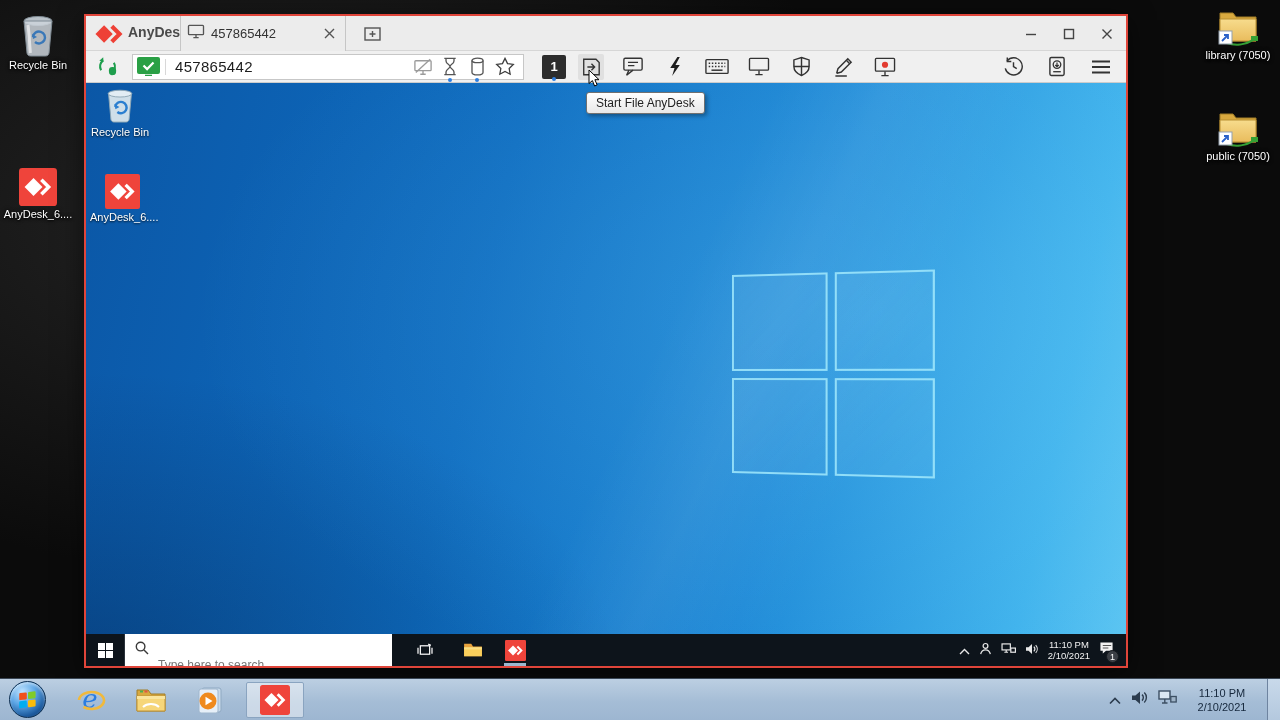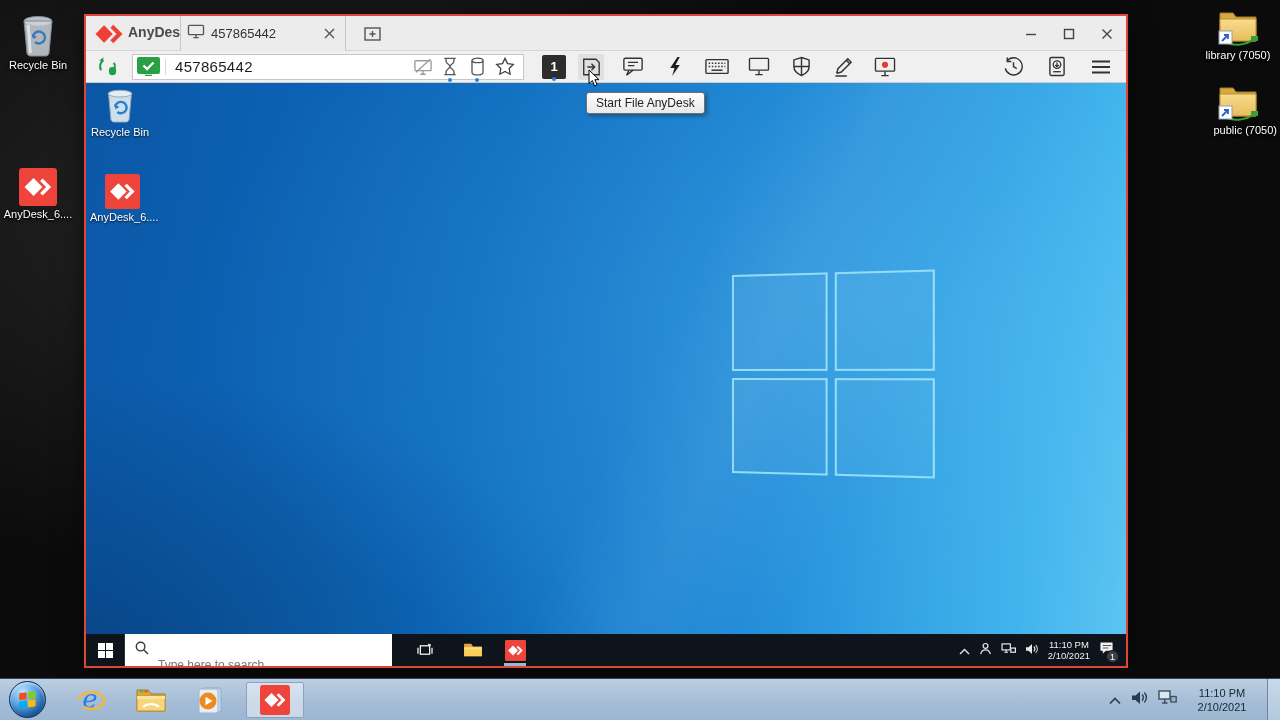--- a/index.html
+++ b/index.html
@@ -132,21 +132,21 @@
           </defs>
           <path d="M12 38c8 3 18 2 26-3" stroke="#35a035" stroke-width="2.2" fill="none"></path>
           <rect x="36" y="31" width="7" height="5" fill="#35a035"></rect>
           <rect x="4" y="26" width="13" height="13" fill="#fff" stroke="#93a0ad"></rect>
           <path d="M7 36l6-6M9 30h4v4" stroke="#2b62c9" stroke-width="1.8" fill="none"></path>
         </svg>
     </span>
     <span>library (7050)</span>
   </div>
 
-  <div class="h-icon" style="left:1199px;top:80px;width:78px;text-align:right;">
+  <div class="h-icon" style="left:1199px;top:106px;width:78px;">
     <span class="ig">
       <svg width="46" height="42" viewBox="0 0 46 42">
           <path d="M5 8h13l3 4h20v24H5z" fill="#d8a93f" stroke="#a07c26"></path>
           <path d="M5 14h36v22H5z" fill="url(#f2)" stroke="#b98f32"></path>
           <defs>
             <linearGradient id="f2" x1="0" y1="0" x2="0" y2="1">
               <stop offset="0" stop-color="#f7dc8d"></stop>
               <stop offset="1" stop-color="#e9bc5d"></stop>
             </linearGradient>
           </defs>

